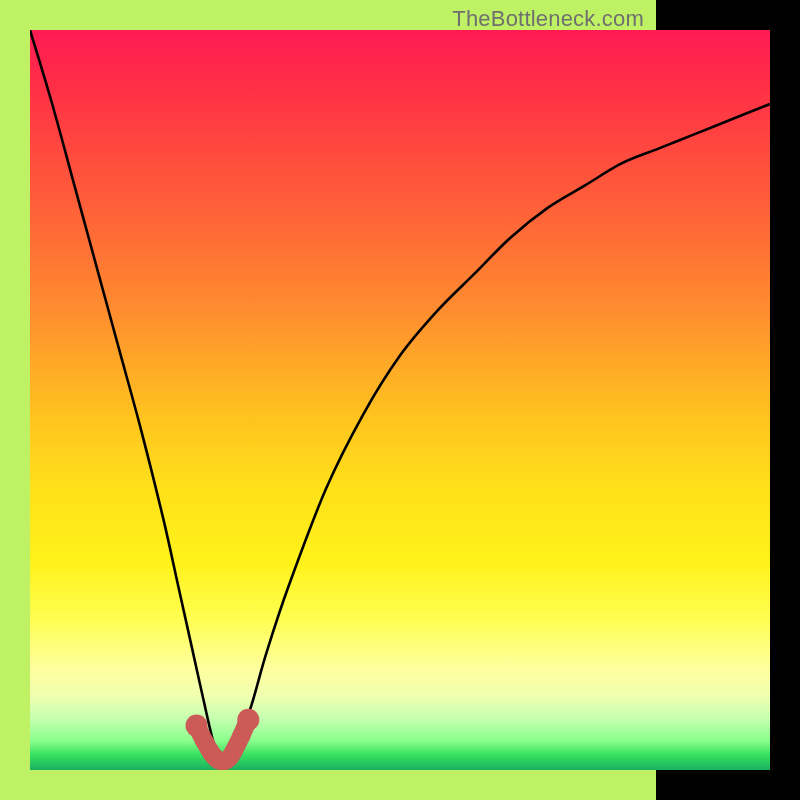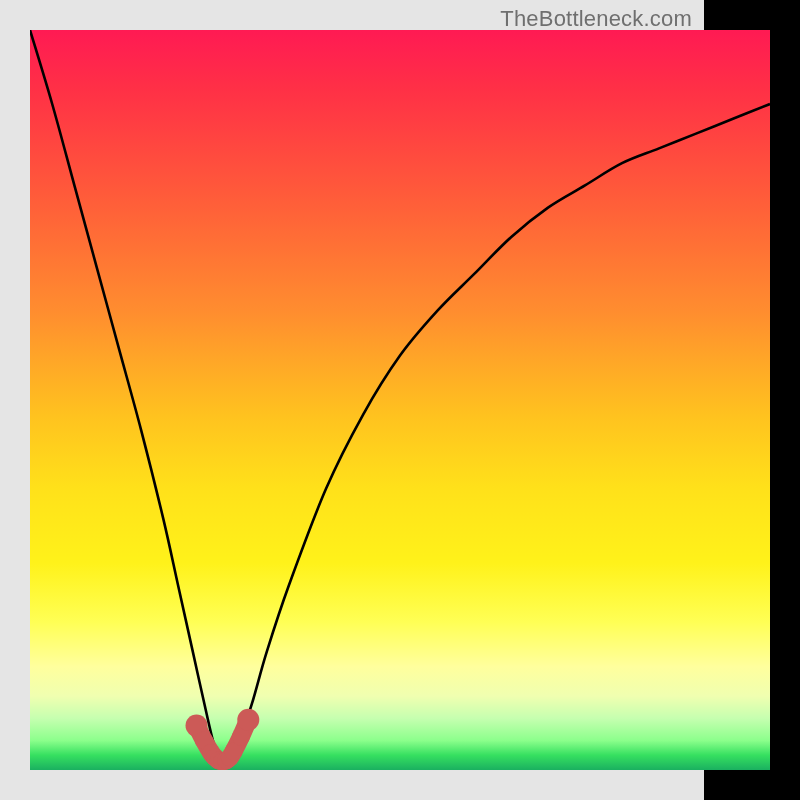--- a/index.html
+++ b/index.html
@@ -10,22 +10,21 @@
     overflow: hidden;
     background: #000;
     font-family: Arial, Helvetica, sans-serif;
   }
   .frame {
     position: absolute;
     left: 0;
     top: 0;
     width: 656px;
     height: 800px;
-    background: #e5e5e5;
-    padding-left: 48px;
+    background: #bef264;
   }
   .plot {
     position: absolute;
     left: 30px;
     top: 30px;
     width: 740px;
     height: 740px;
     background: linear-gradient(
       to bottom,
       #ff1a53 0%,

